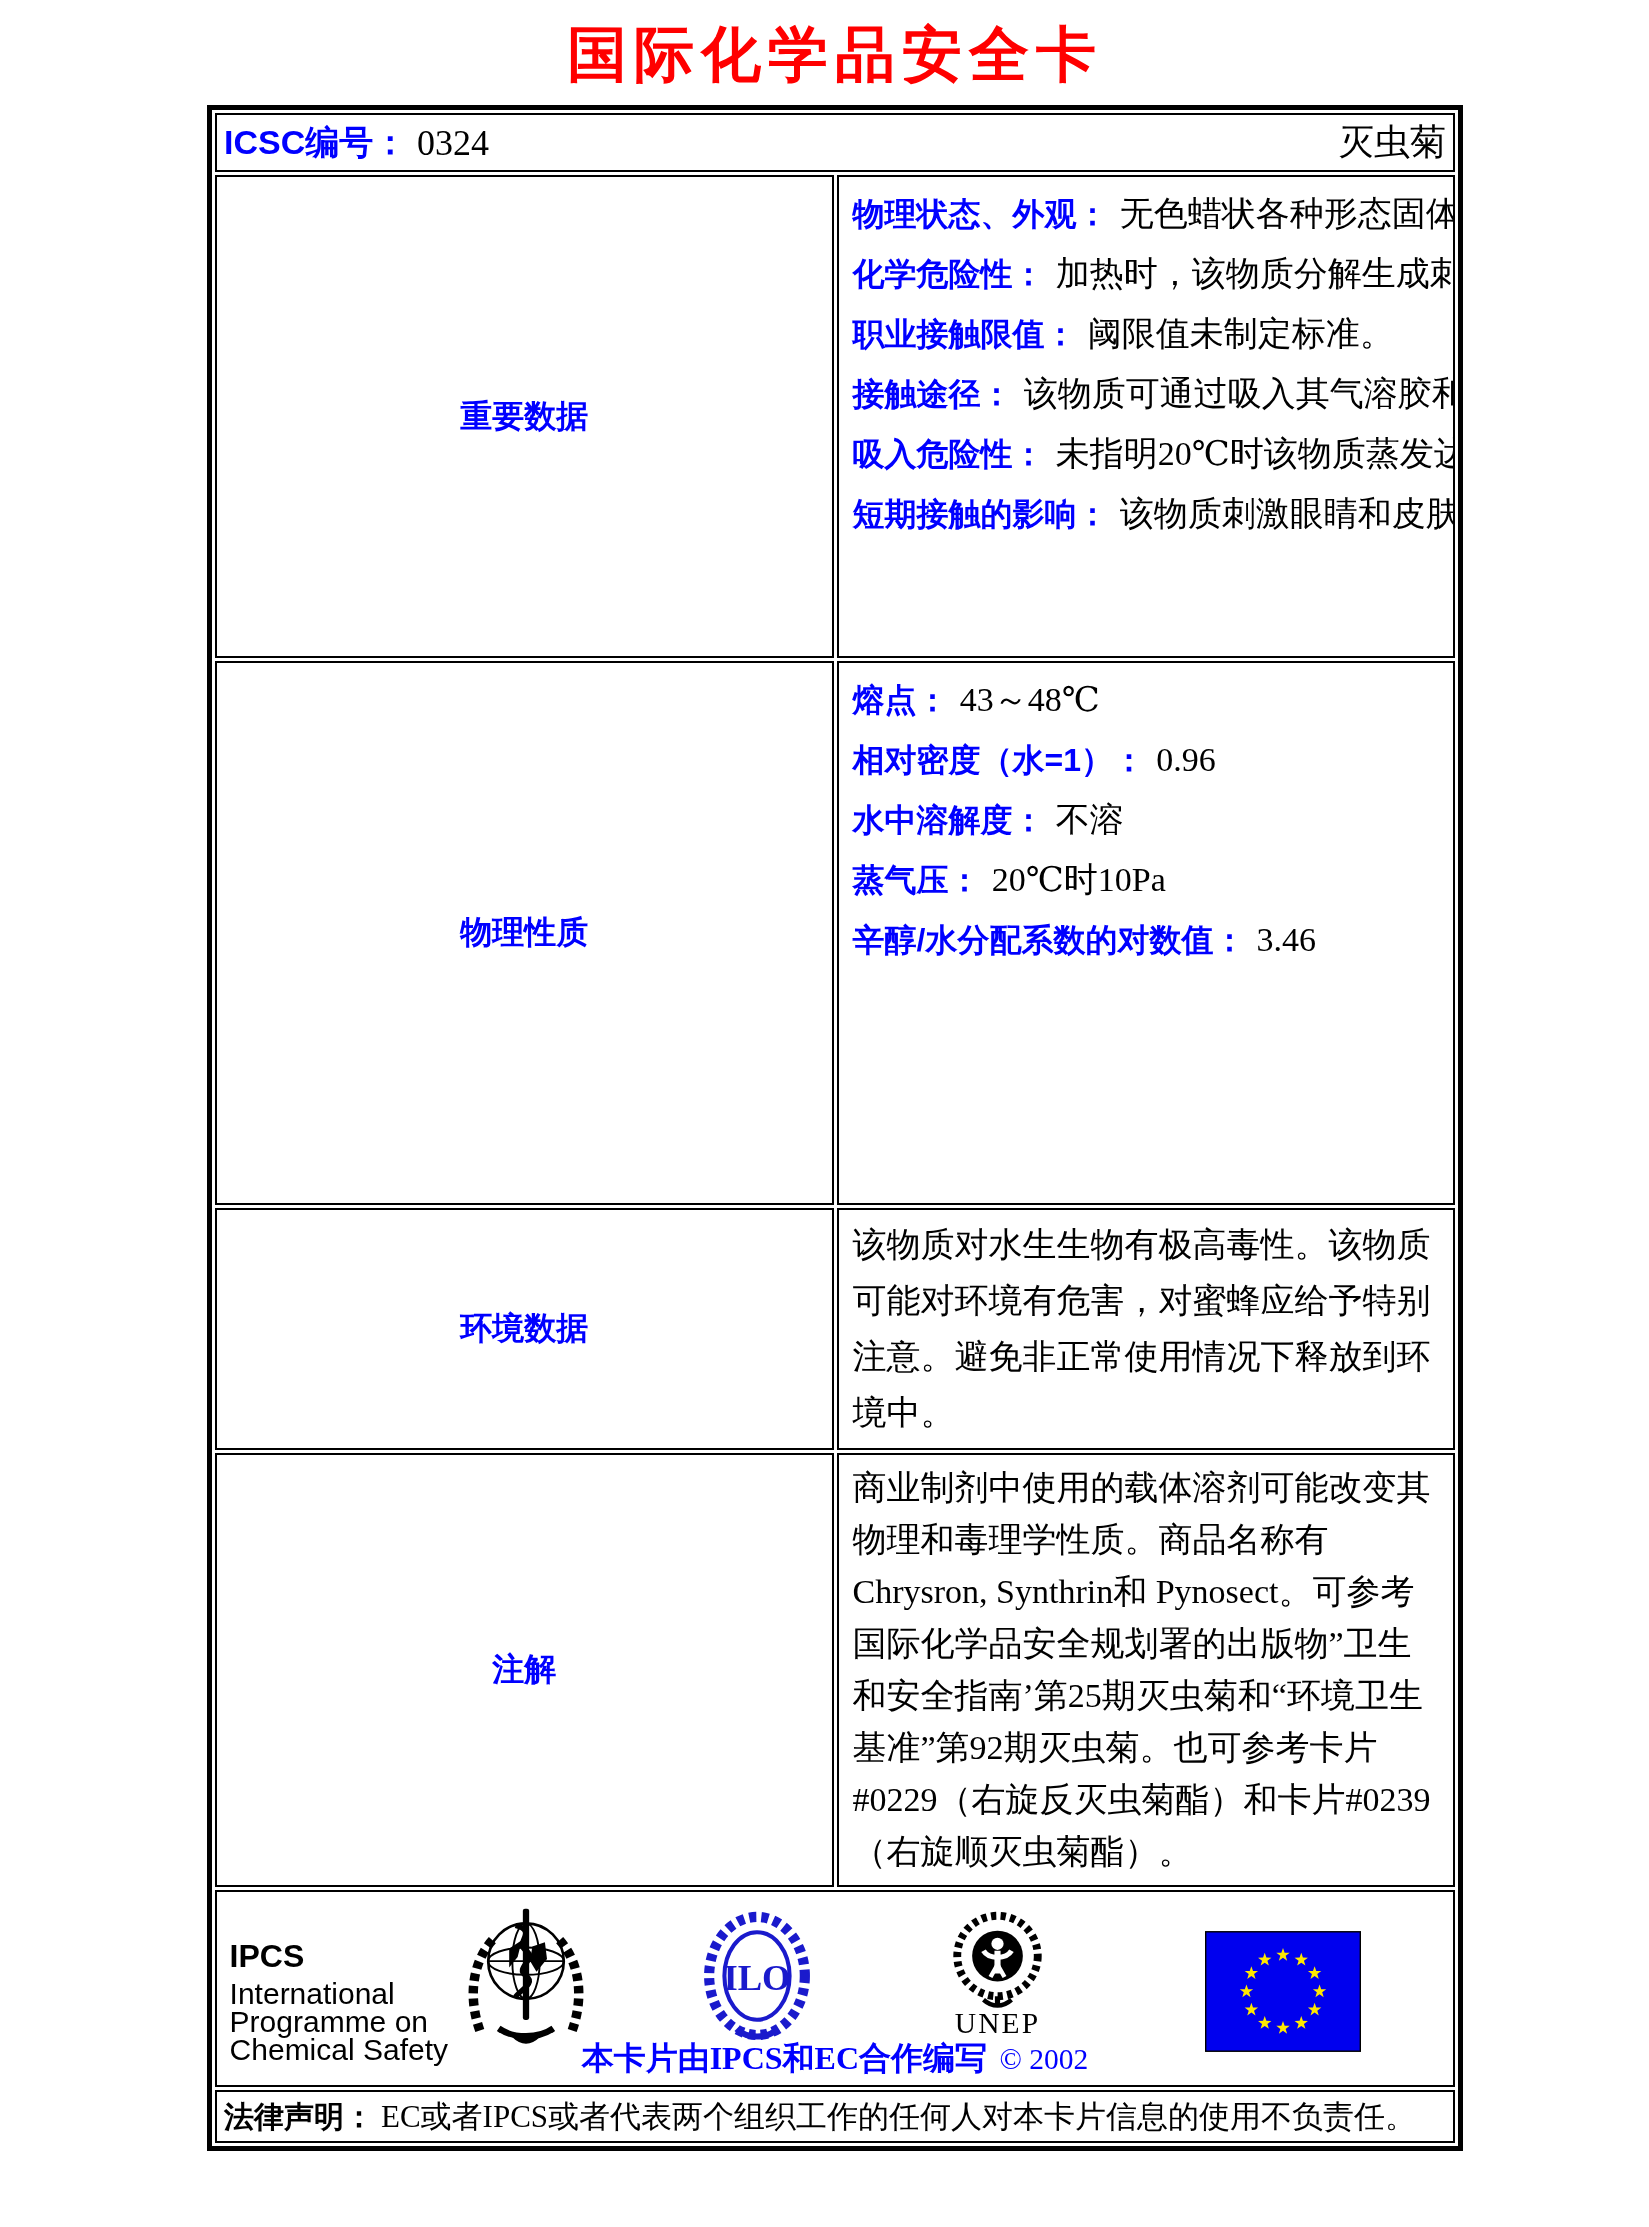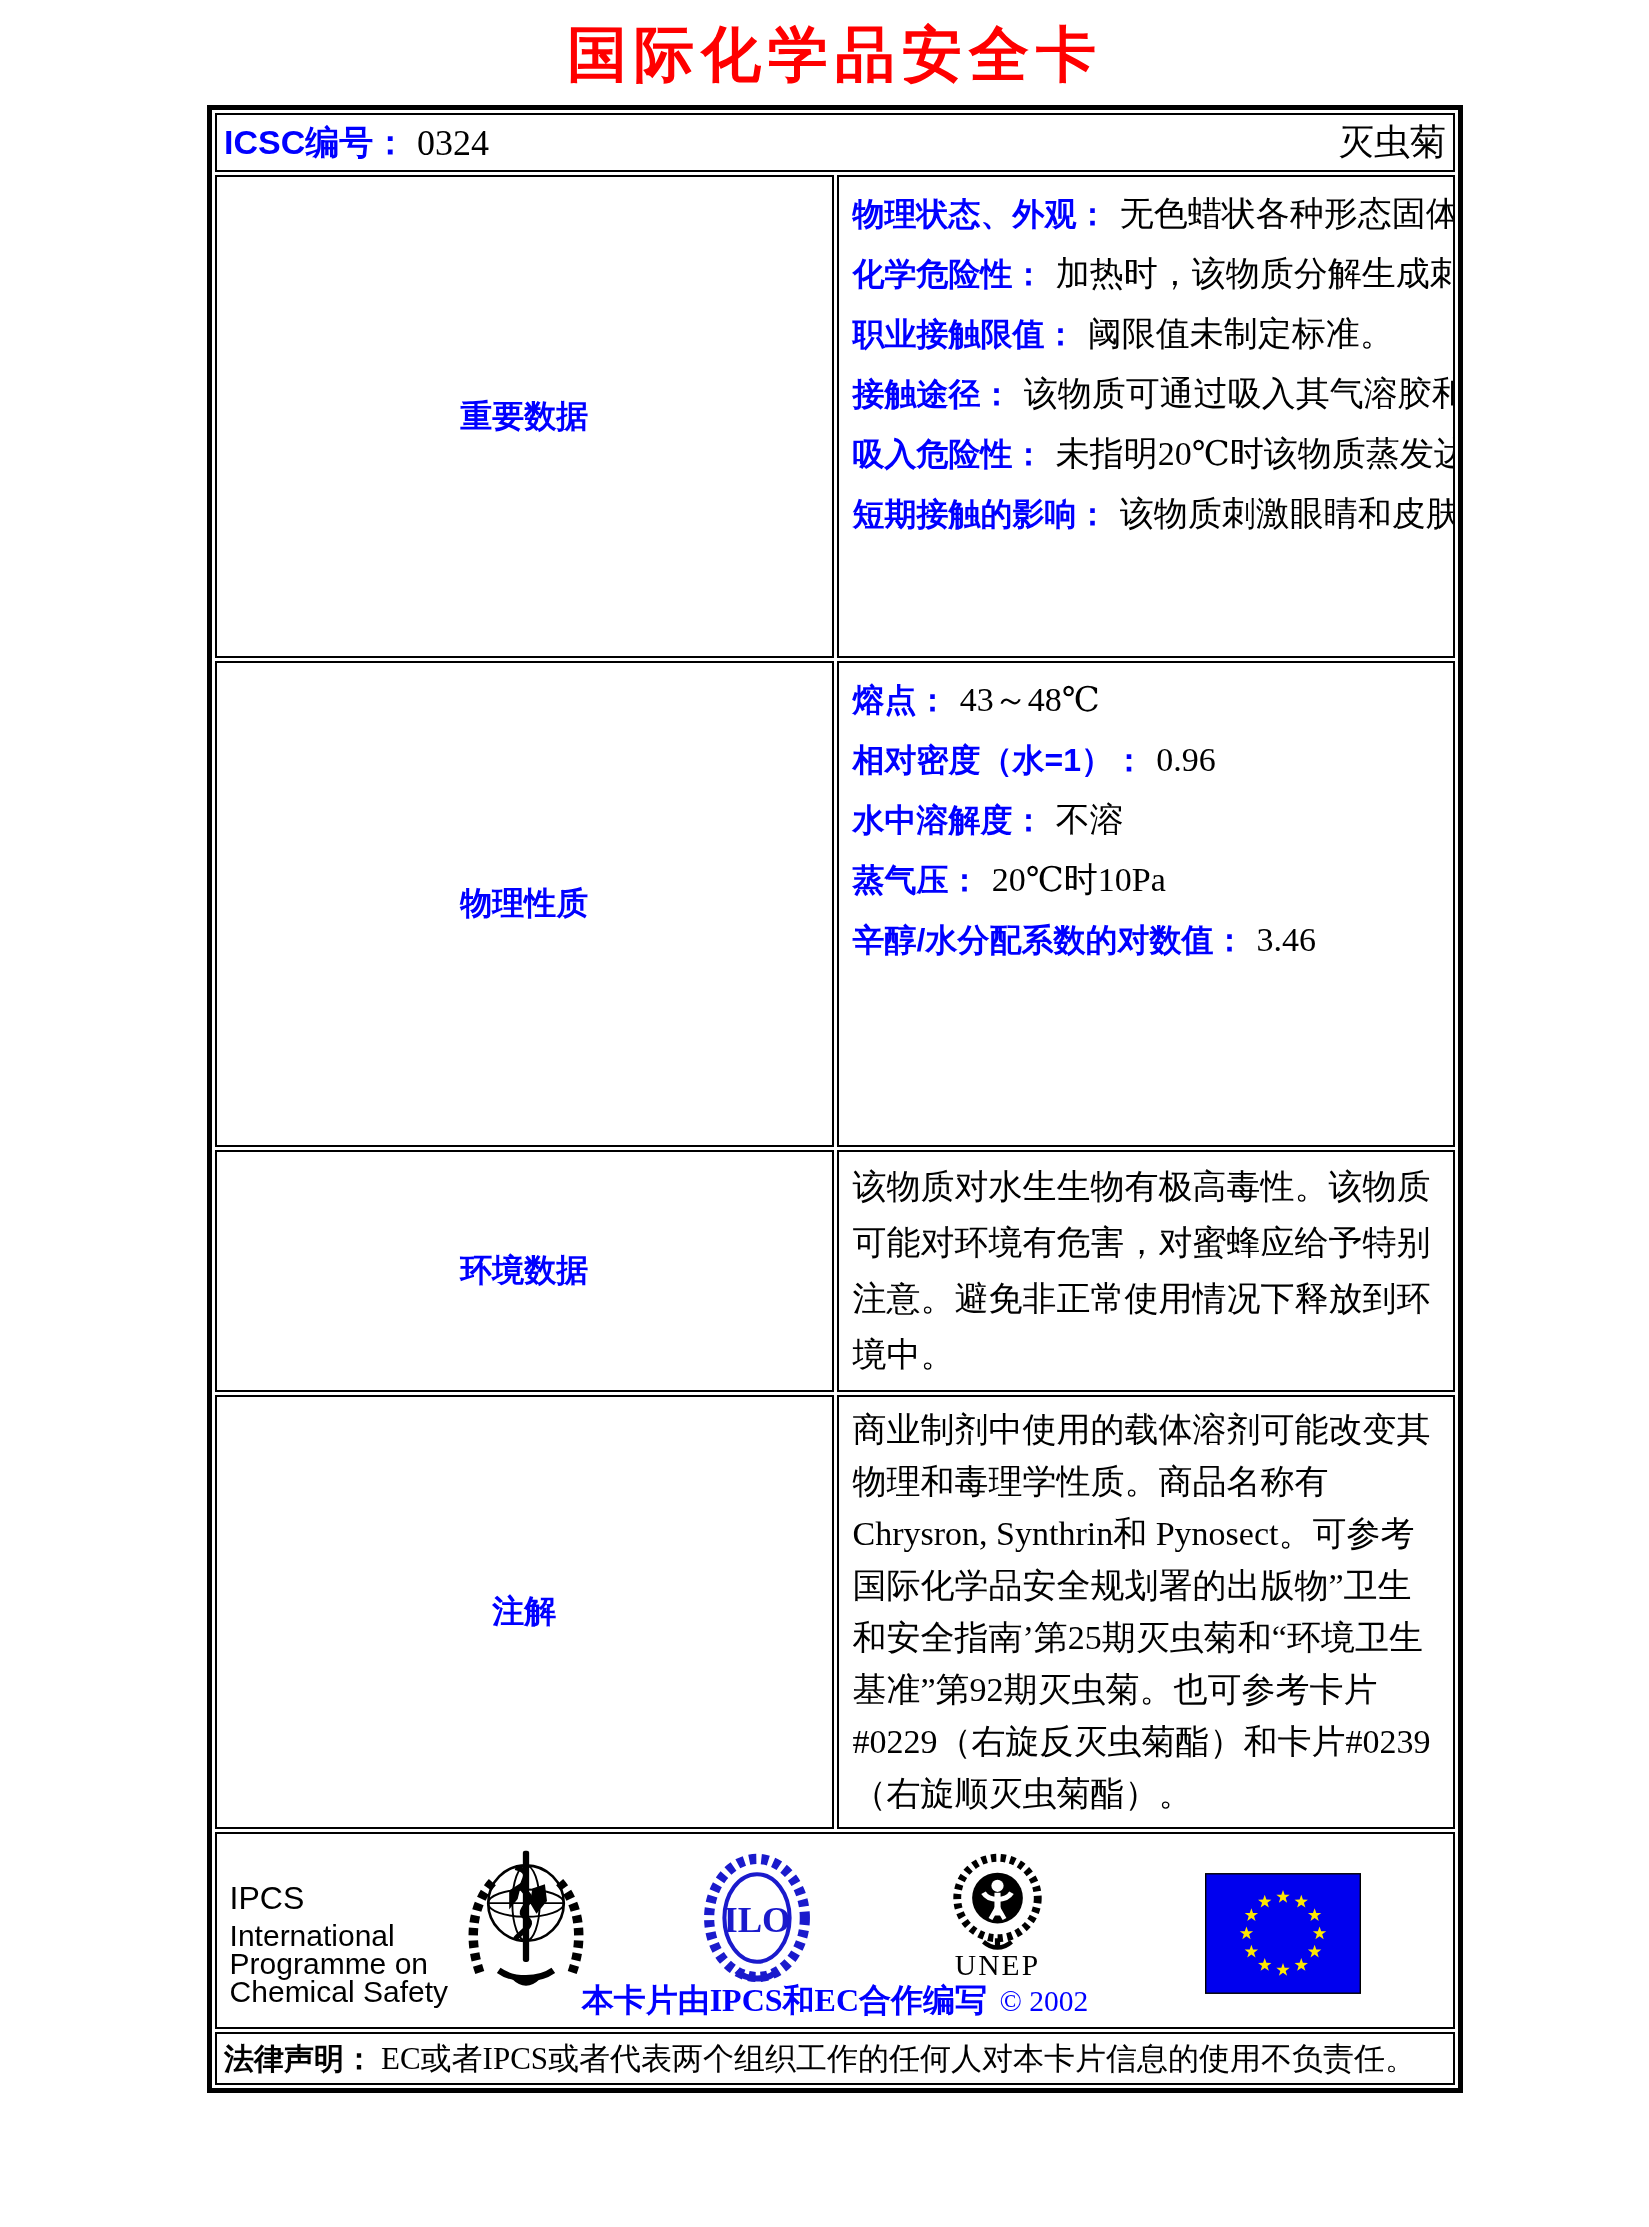--- a/index.html
+++ b/index.html
@@ -80,32 +80,32 @@
     font-family: "Liberation Sans", "DejaVu Sans", sans-serif;
     font-weight: bold;
     color: #0000ff;
     font-size: 32px;
     margin-right: 11.2px;
   }
   .kv-line .v { font-size: 34px; color: #000000; }
   .para { line-height: 56px; }
   .para-notes { line-height: 52px; }
   td.h-important { height: 483px; }
-  td.h-physical  { height: 486px; }
+  td.h-physical  { height: 544px; }
   td.h-env       { height: 112px; }
   td.h-notes     { height: 261px; }
   td.h-addl      { height: 116px; }
   
   td.logos-cell { height: 197px; position: relative; padding: 0; }
   .ipcs-block {
     position: absolute; left: 12.6px; top: 46px;
     font-family: "Liberation Sans", "DejaVu Sans", sans-serif;
     color: #000000;
   }
-  .ipcs-title { font-size: 32px; font-weight: normal; line-height: 36px; margin-bottom: 5.6px; }
+  .ipcs-title { font-size: 32px; font-weight: bold; line-height: 36px; margin-bottom: 5.6px; }
   .ipcs-line  { font-size: 30px; line-height: 28px; }
   .logo { position: absolute; }
   .who-logo  { left: 246px; top: 14px; }
   .ilo-logo  { left: 484px; top: 18px; }
   .unep-logo { left: 721px; top: 15.4px; width: 119px; text-align: center; }
   .unep-label {
     font-family: "Liberation Serif", "DejaVu Serif", serif;
     font-weight: normal; font-size: 29.5px; letter-spacing: 2.1px; line-height: 29.5px;
     margin-top: -5.6px; color: #000000;
   }

